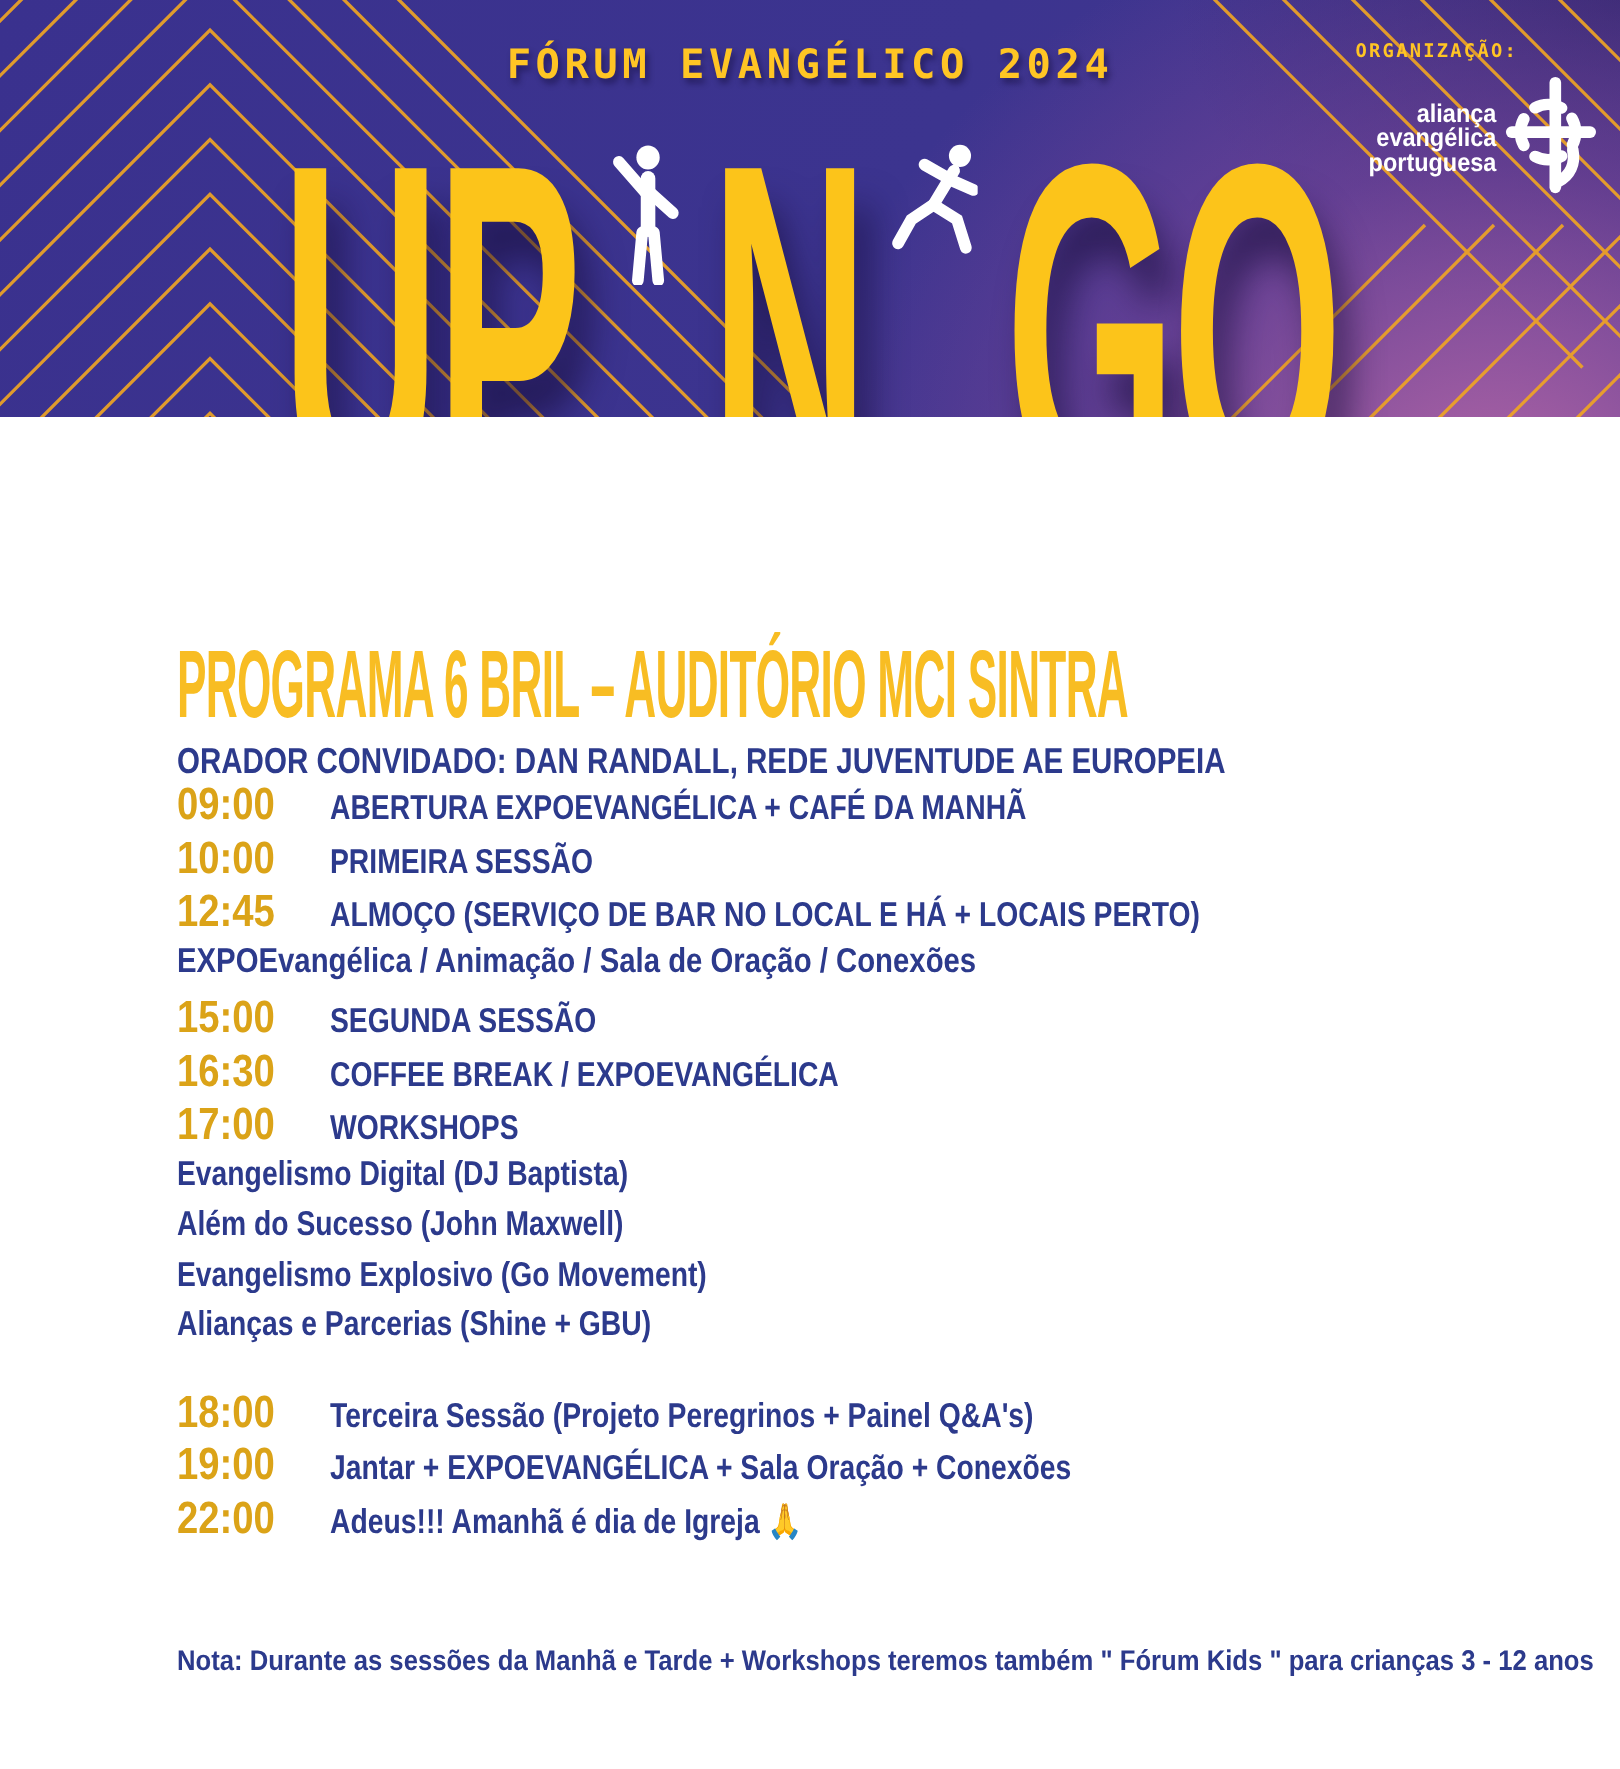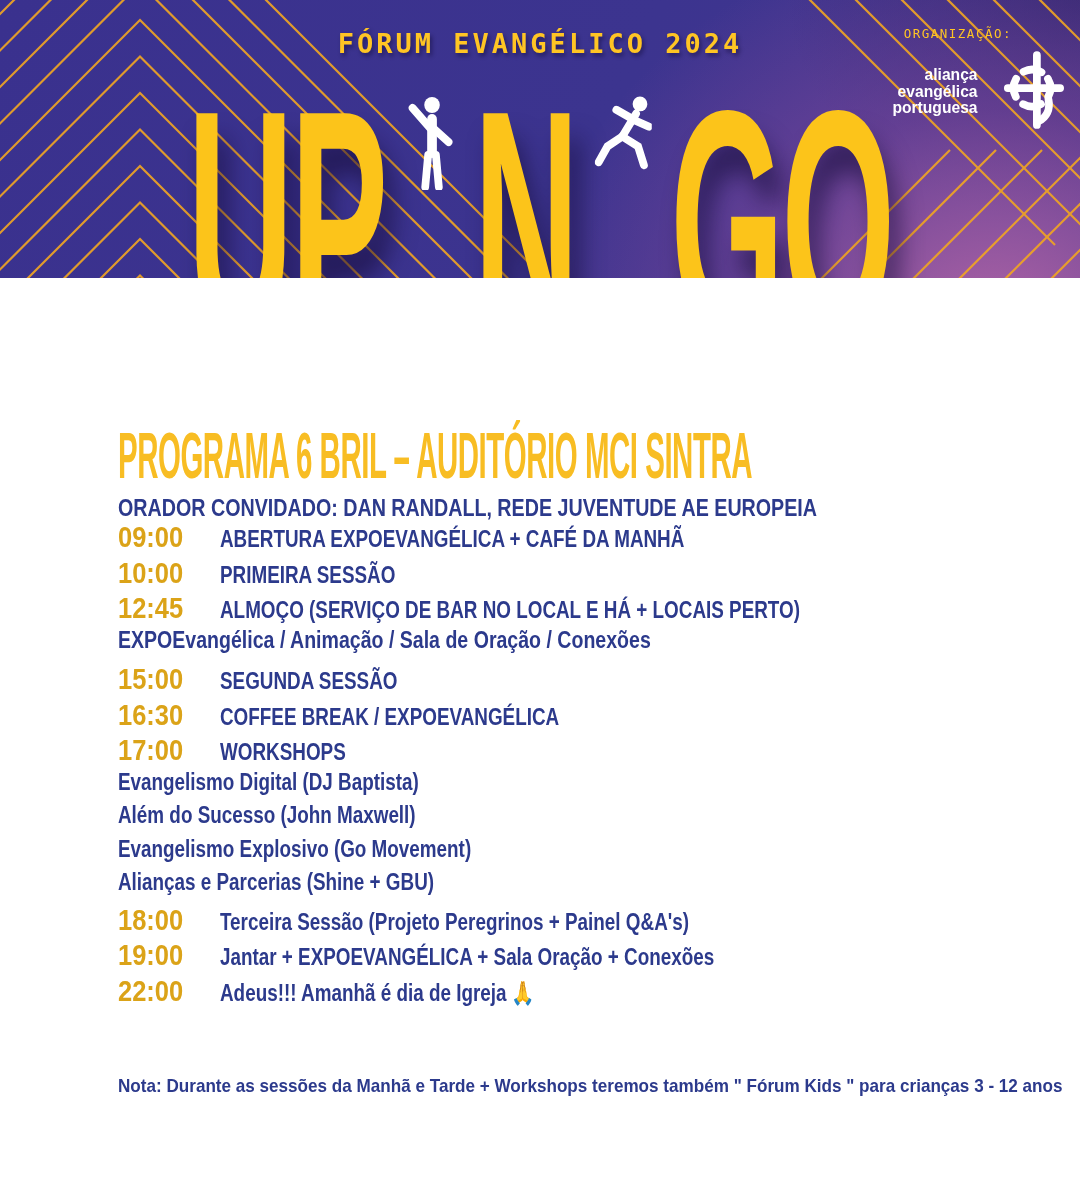--- a/index.html
+++ b/index.html
@@ -12,23 +12,23 @@
       radial-gradient(640px 560px at 92% 120%, rgba(188,106,168,.9) 0%, rgba(130,73,155,.55) 40%, rgba(80,55,150,0) 72%),
       radial-gradient(420px 320px at 100% 0%, rgba(34,26,90,.55) 0%, rgba(34,26,90,0) 70%),
       linear-gradient(115deg,#3a318e 0%,#3c348f 55%,#46378f 100%);}
   .banner svg.bg{position:absolute;left:0;top:0;}
 
   .event-title{position:absolute;top:28px;left:0;width:100%;text-align:center;
     font-family:"DejaVu Sans Mono",monospace;font-weight:bold;font-size:27px;letter-spacing:3px;
     color:#ffc524;text-shadow:2px 3px 4px rgba(10,5,40,.45);white-space:nowrap;}
 
   .org{position:absolute;top:26px;right:16px;text-align:right;}
-  .org-label{font-family:"DejaVu Sans Mono",monospace;font-weight:normal;font-size:12.5px;
+  .org-label{font-family:"DejaVu Sans Mono",monospace;font-weight:bold;font-size:12.5px;
     letter-spacing:1.5px;color:#ffc524;padding-right:52px;}
-  .org-row{display:flex;justify-content:flex-end;align-items:center;margin-top:8px;gap:20px;}
+  .org-row{display:flex;justify-content:flex-end;align-items:center;margin-top:8px;}
   .org-name{color:#ffffff;font-weight:bold;font-size:17px;line-height:.98;text-align:right;
     transform:scaleX(.92);transform-origin:right center;}
   .org-cross{margin-left:4px;}
 
   .upngo{position:absolute;top:63px;left:0;width:1080px;display:flex;justify-content:center;
     align-items:flex-start;transform:scaleX(.46);transform-origin:center top;gap:40px;}
   .upngo .big{font-size:318px;line-height:1;font-weight:bold;color:#fcc41a;letter-spacing:-6px;
     text-shadow:22px 26px 34px rgba(22,12,55,.6);}
   .upngo .figure{margin-top:32px;}
 
@@ -43,21 +43,21 @@
   .speaker{margin-top:8px;height:24px;font-size:24px;font-weight:bold;line-height:1;
     transform:scaleX(.82);transform-origin:left center;white-space:nowrap;}
 
   .row{display:flex;align-items:baseline;height:35.5px;white-space:nowrap;}
   .time{display:inline-block;width:102px;font-size:30px;font-weight:bold;color:#dba318;
     transform:scaleX(.85);transform-origin:left center;}
   .label{display:inline-block;font-size:23px;font-weight:bold;
     transform:scaleX(.82);transform-origin:left center;}
   .interlude-row .label{transform:scaleX(.85);}
   .ws-row{display:flex;align-items:baseline;height:33.5px;white-space:nowrap;}
-  .evening{}
+  .evening{margin-top:22px;}
   .note{margin-top:66px;font-size:19px;font-weight:bold;line-height:1.2;
     transform:scaleX(.9);transform-origin:left center;white-space:nowrap;}
 </style>
 </head>
 <body>
 
 <div class="poster">
 
   <div class="banner">
 

